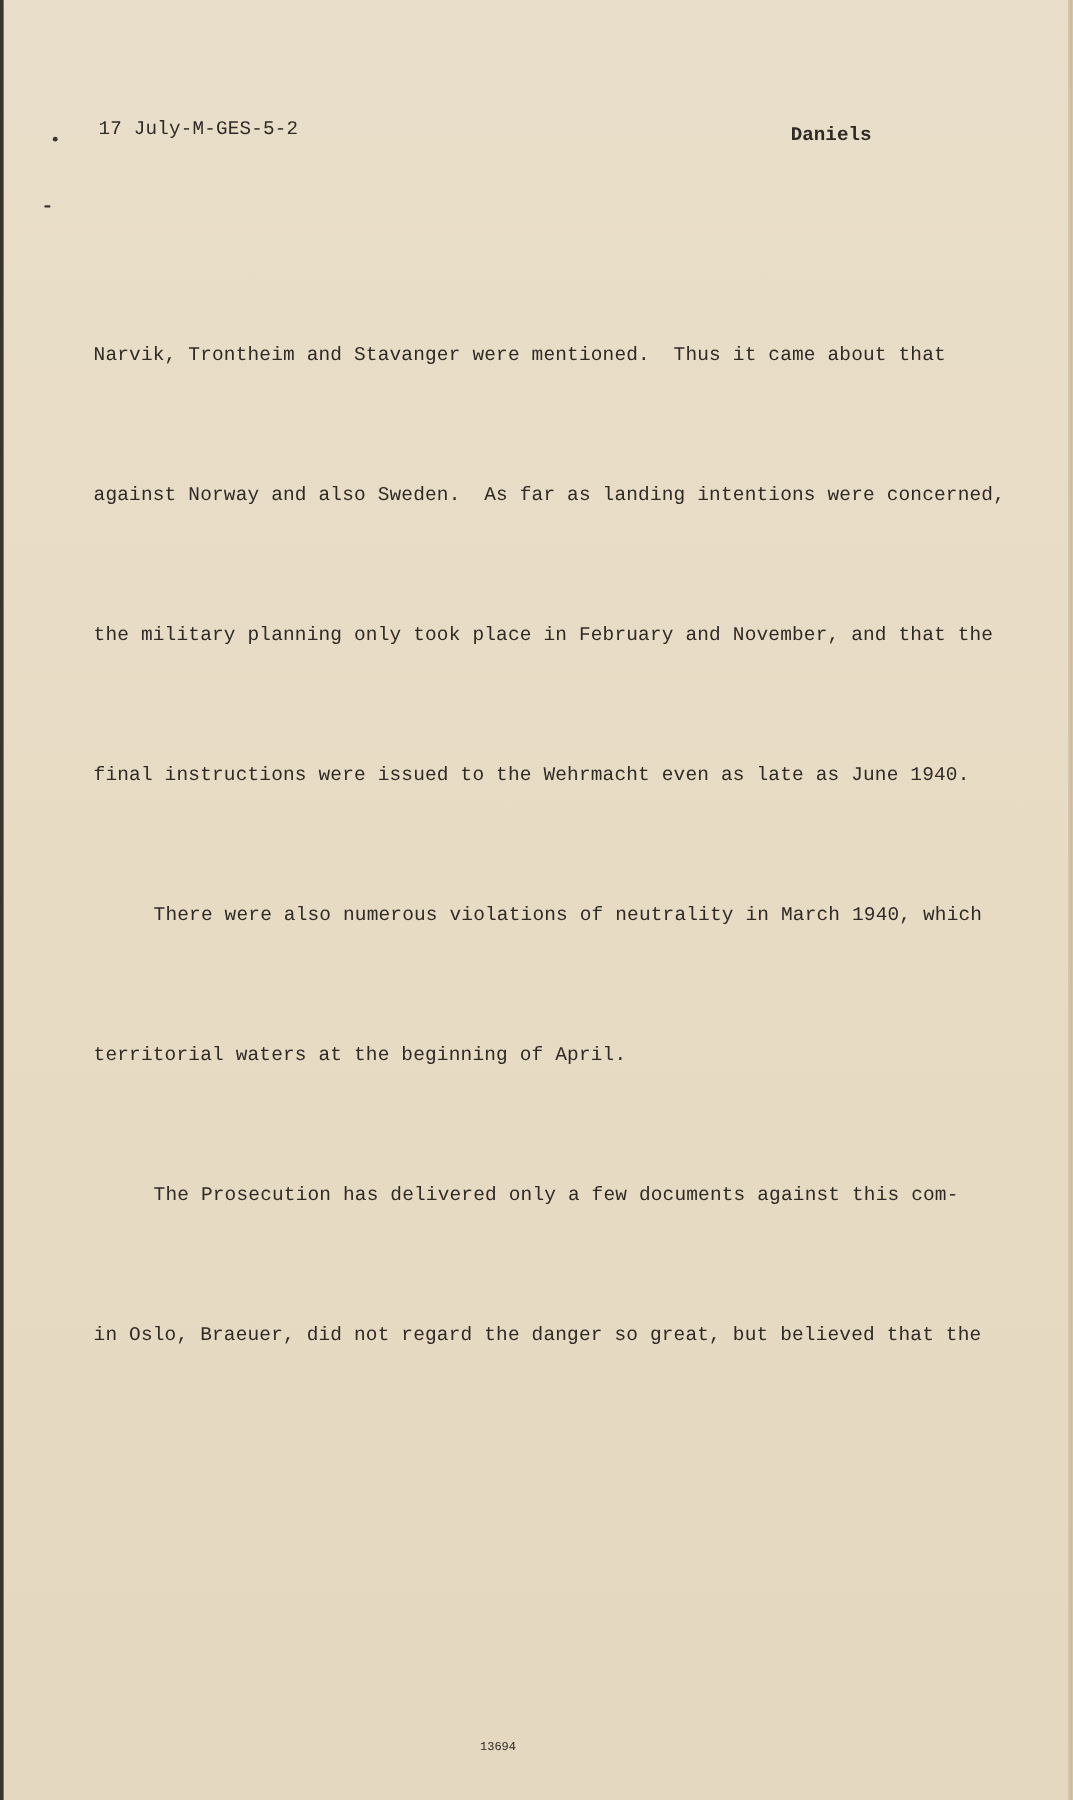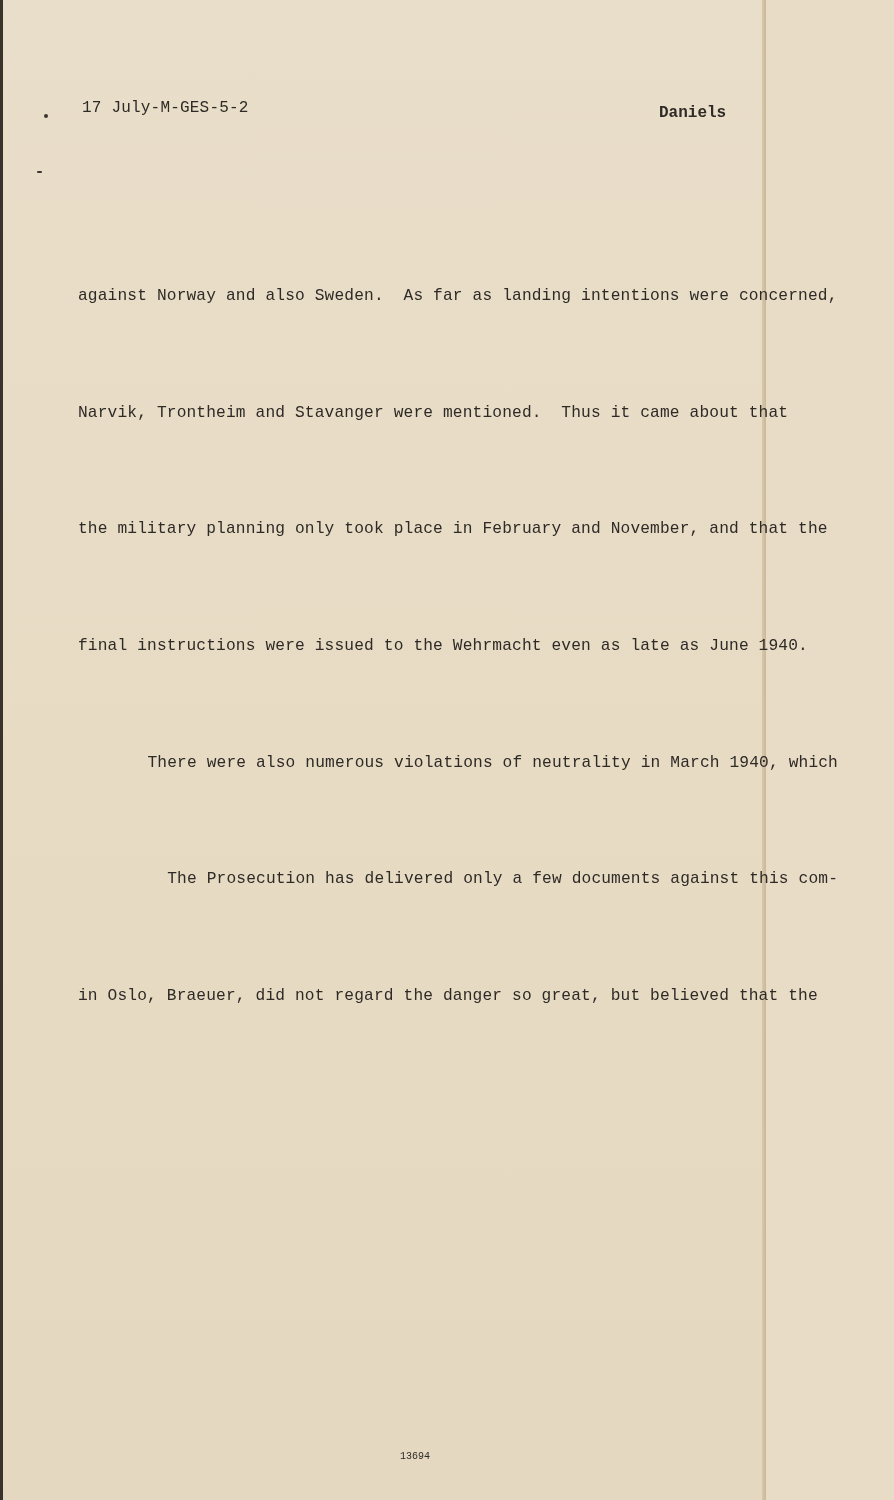--- a/index.html
+++ b/index.html
@@ -11,21 +11,21 @@
       height: 1500px;
       background: #e8dcc6;
       position: relative;
       overflow: hidden;
       font-family: "Liberation Mono", "DejaVu Sans Mono", monospace;
       color: #2e2a26;
     }
     .page {
       position: absolute;
       left: 0; top: 0;
-      width: 766px; height: 1500px;
+      width: 894px; height: 1500px;
       background: linear-gradient(180deg, #e9dec9 0%, #e7dbc4 50%, #e5d8c0 100%);
     }
     .edge-left {
       position: absolute;
       left: 0; top: 0;
       width: 3px; height: 1500px;
       background: #3a332c;
     }
     .edge-right {
       position: absolute;
@@ -63,21 +63,20 @@
       line-height: 38.9px;
       letter-spacing: 0.15px;
       white-space: pre;
     }
     .line {
       display: block;
       height: 38.9px;
     }
     .indent {
       padding-left: 50px;
-      text-align: right;
     }
 
     .page-number {
       position: absolute;
       left: 400px; top: 1451px;
       font-size: 10px;
     }
   </style>
 </head>
 <body>
@@ -85,25 +84,26 @@
 <div class="page">
   <div class="edge-left"></div>
   <div class="edge-right"></div>
   <div class="mark mark-1"></div>
   <div class="mark mark-2"></div>
 
   <div class="header-left">17 July-M-GES-5-2</div>
   <div class="header-right">Daniels</div>
 
   <div class="body-text">
+    <span class="line">Narvik, Trontheim and Stavanger were mentioned.  Thus it came about that</span>
     <span class="line">against Norway and also Sweden.  As far as landing intentions were concerned,</span>
-    <span class="line">Narvik, Trontheim and Stavanger were mentioned.  Thus it came about that</span>
     <span class="line">the military planning only took place in February and November, and that the</span>
     <span class="line">final instructions were issued to the Wehrmacht even as late as June 1940.</span>
     <span class="line indent">There were also numerous violations of neutrality in March 1940, which</span>
+    <span class="line">territorial waters at the beginning of April.</span>
     <span class="line indent">The Prosecution has delivered only a few documents against this com-</span>
     <span class="line">in Oslo, Braeuer, did not regard the danger so great, but believed that the</span>
     
     
     
     
     
     
     
     

